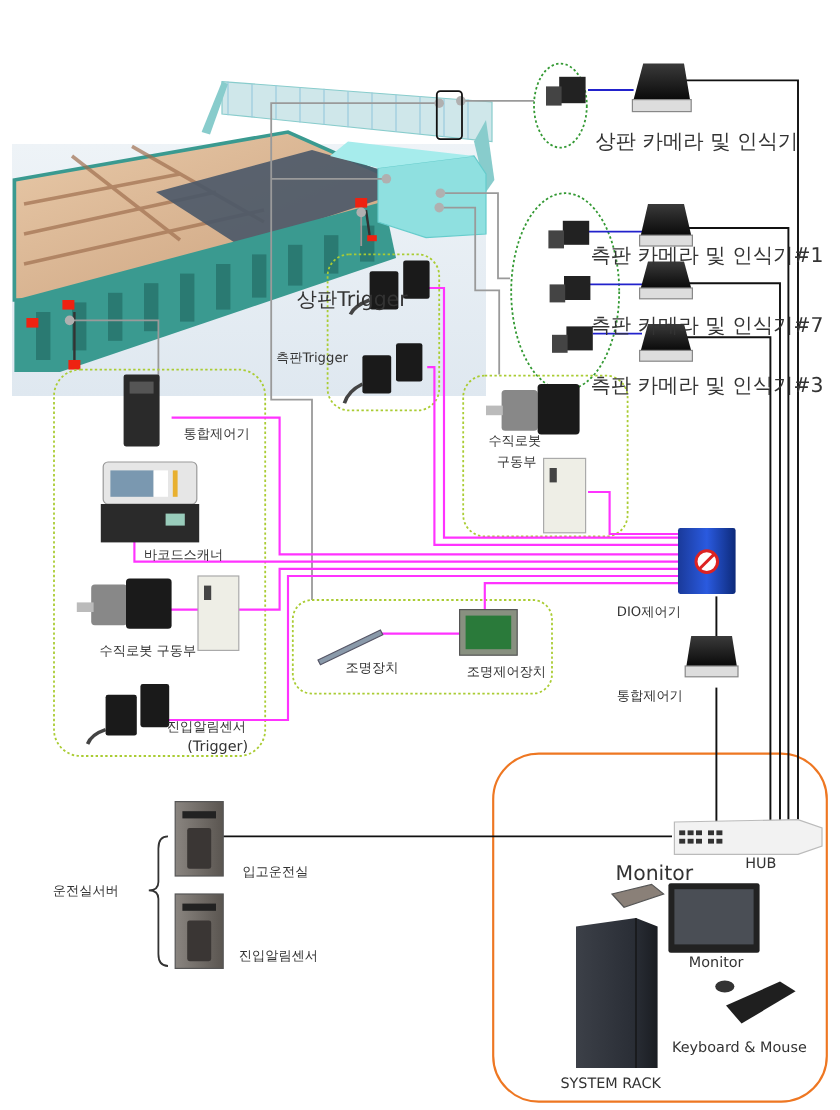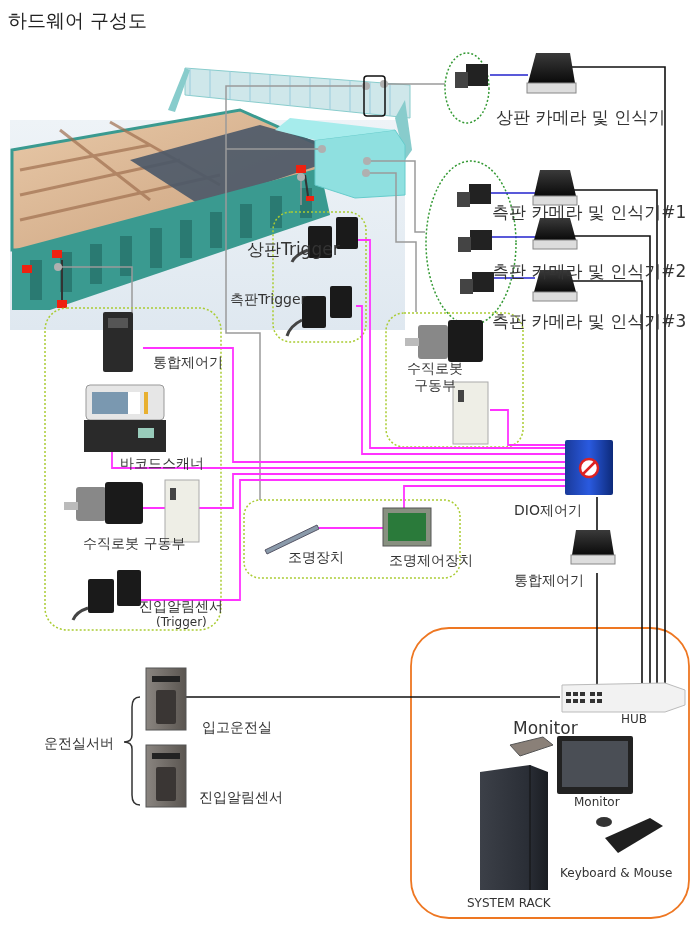--- a/index.html
+++ b/index.html
@@ -3,21 +3,21 @@
 <meta charset="utf-8">
 <style>
   html, body { margin: 0; padding: 0; background: #ffffff; }
   body { width: 700px; height: 925px; position: relative; overflow: hidden;
          font-family: "DejaVu Sans", "Liberation Sans", sans-serif; color: #333; }
   #stage { position: absolute; left: 0; top: 0; width: 700px; height: 925px; }
   .lbl { position: absolute; white-space: nowrap; color: #333; }
   .title { position: absolute; left: 8px; top: 8px; font-size: 19px; color: #222; }
   .s11 { font-size: 17px; }
   .s12 { font-size: 12px; text-align: center; }
-  .s13 { font-size: 14px; }
+  .s13 { font-size: 11px; }
 </style>
 </head>
 <body>
 
 <div id="stage">
 <svg width="700" height="925" viewBox="0 0 700 925" xmlns="http://www.w3.org/2000/svg" style="position:absolute;left:0;top:0">
   <defs>
     <linearGradient id="floorGrad" x1="0" y1="0" x2="0" y2="1">
       <stop offset="0" stop-color="#eef3f7"></stop>
       <stop offset="1" stop-color="#dfe8f0"></stop>
@@ -300,25 +300,24 @@
     <polygon points="605,838 650,818 663,826 618,853" fill="#1f1f1f"></polygon>
     <ellipse cx="604" cy="822" rx="8" ry="5" fill="#333"></ellipse>
   </g>
 
   <g>
     <polygon points="480,772 530,765 548,772 548,890 480,890" fill="url(#rackGrad)"></polygon>
     <line x1="530" y1="765" x2="530" y2="890" stroke="#111"></line>
   </g>
 </svg>
 
-<div class="title">하드웨어 구성도</div>
 
 <div class="lbl s11" style="left:496px;top:106px">상판 카메라 및 인식기</div>
 <div class="lbl s11" style="left:492px;top:201px">측판 카메라 및 인식기#1</div>
-<div class="lbl s11" style="left:492px;top:260px">측판 카메라 및 인식기#2</div>
+<div class="lbl s11" style="left:492px;top:260px">측판 카메라 및 인식기#7</div>
 <div class="lbl s11" style="left:492px;top:310px">측판 카메라 및 인식기#3</div>
 
 <div class="lbl s11" style="left:247px;top:238px">상판Trigger</div>
 <div class="lbl s13" style="left:230px;top:291px">측판Trigger</div>
 
 <div class="lbl s13" style="left:407px;top:360px">수직로봇</div>
 <div class="lbl s13" style="left:414px;top:377px">구동부</div>
 
 <div class="lbl s13" style="left:153px;top:354px">통합제어기</div>
 <div class="lbl s13" style="left:120px;top:455px">바코드스캐너</div>

